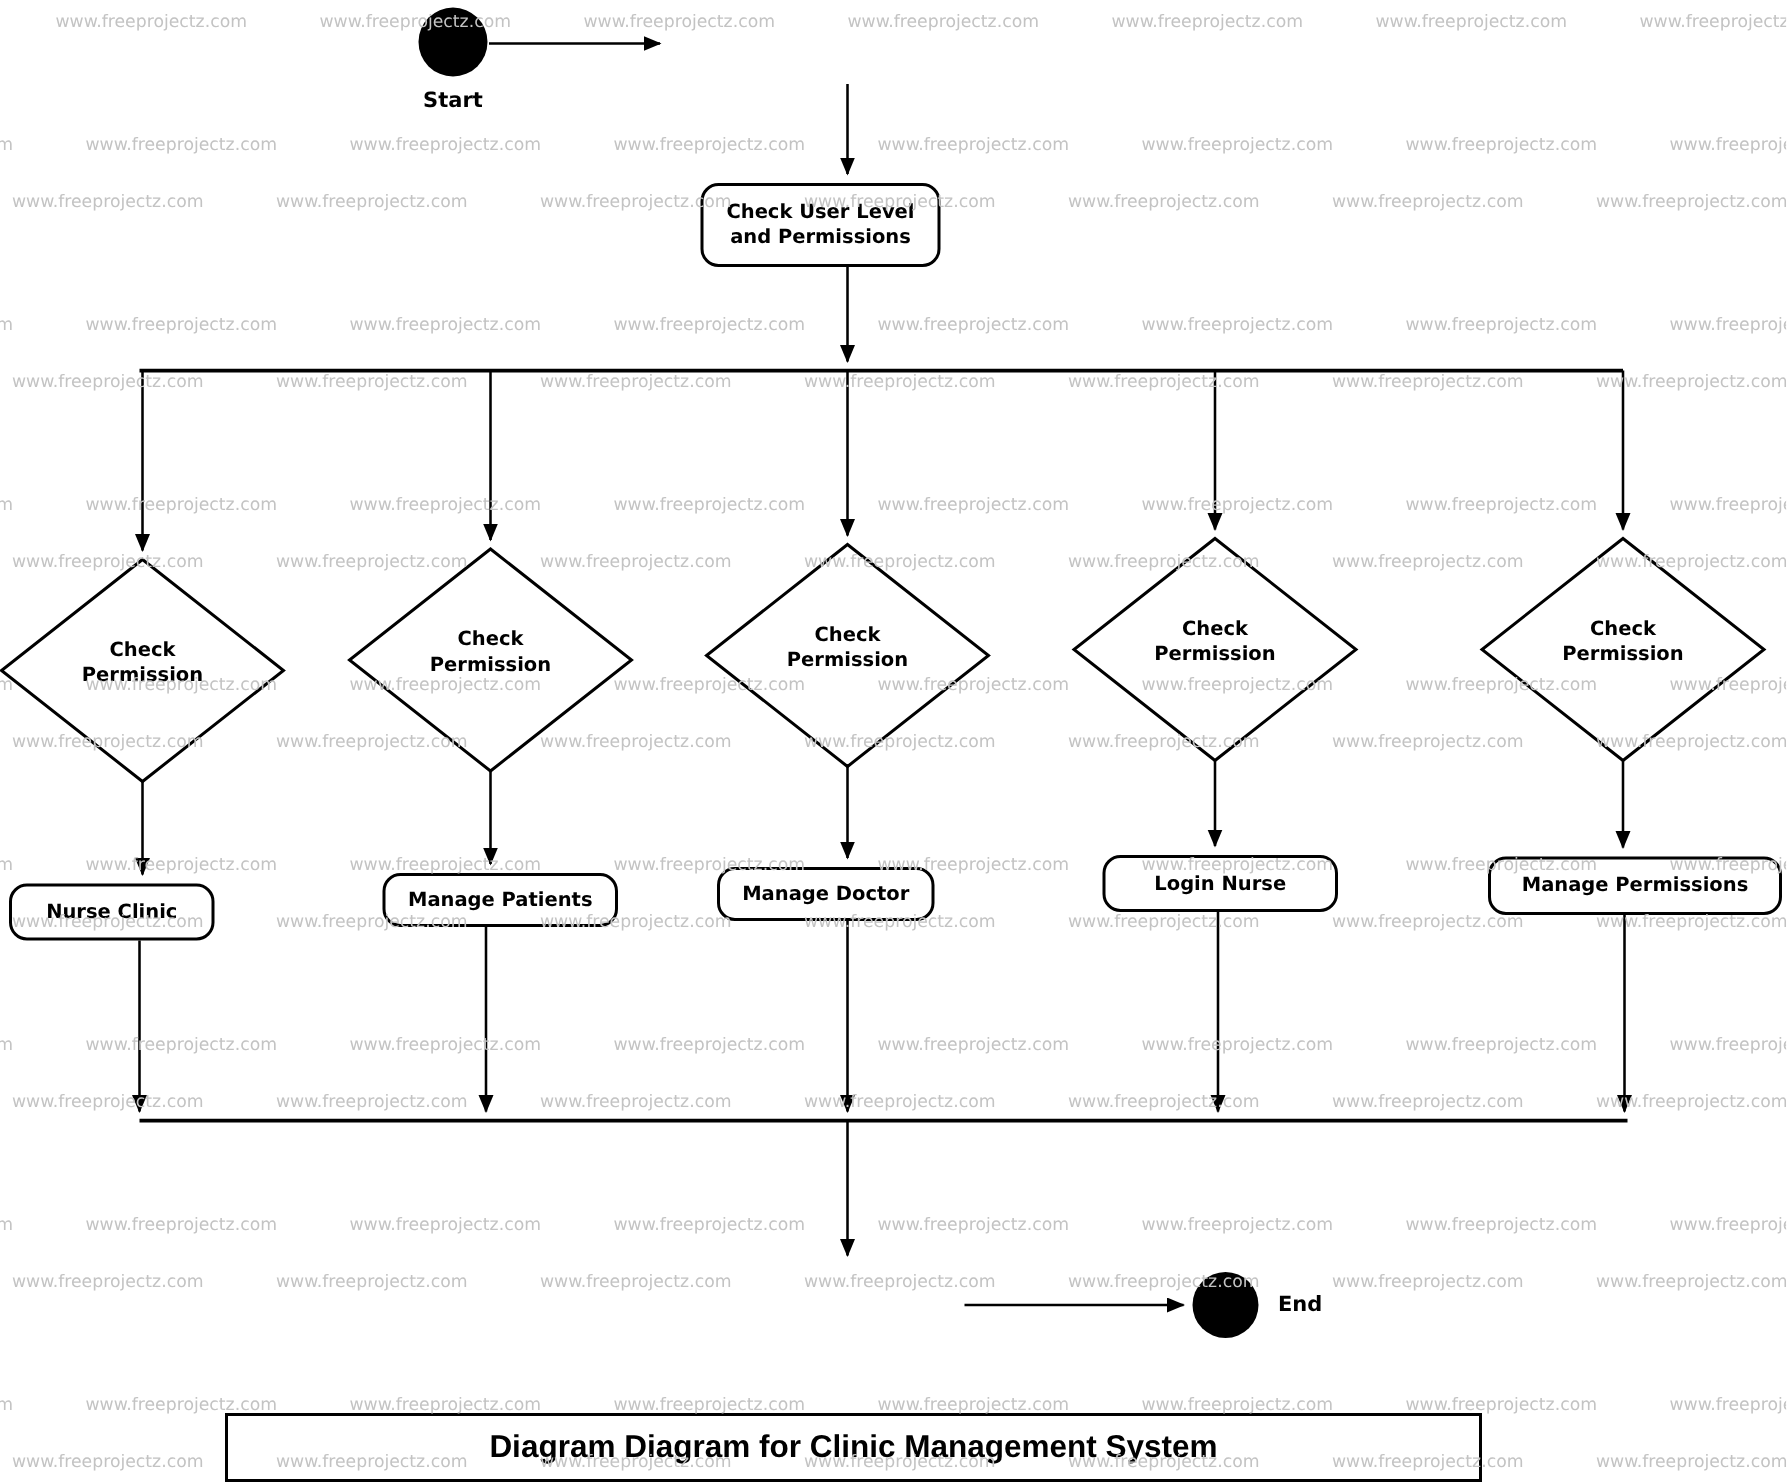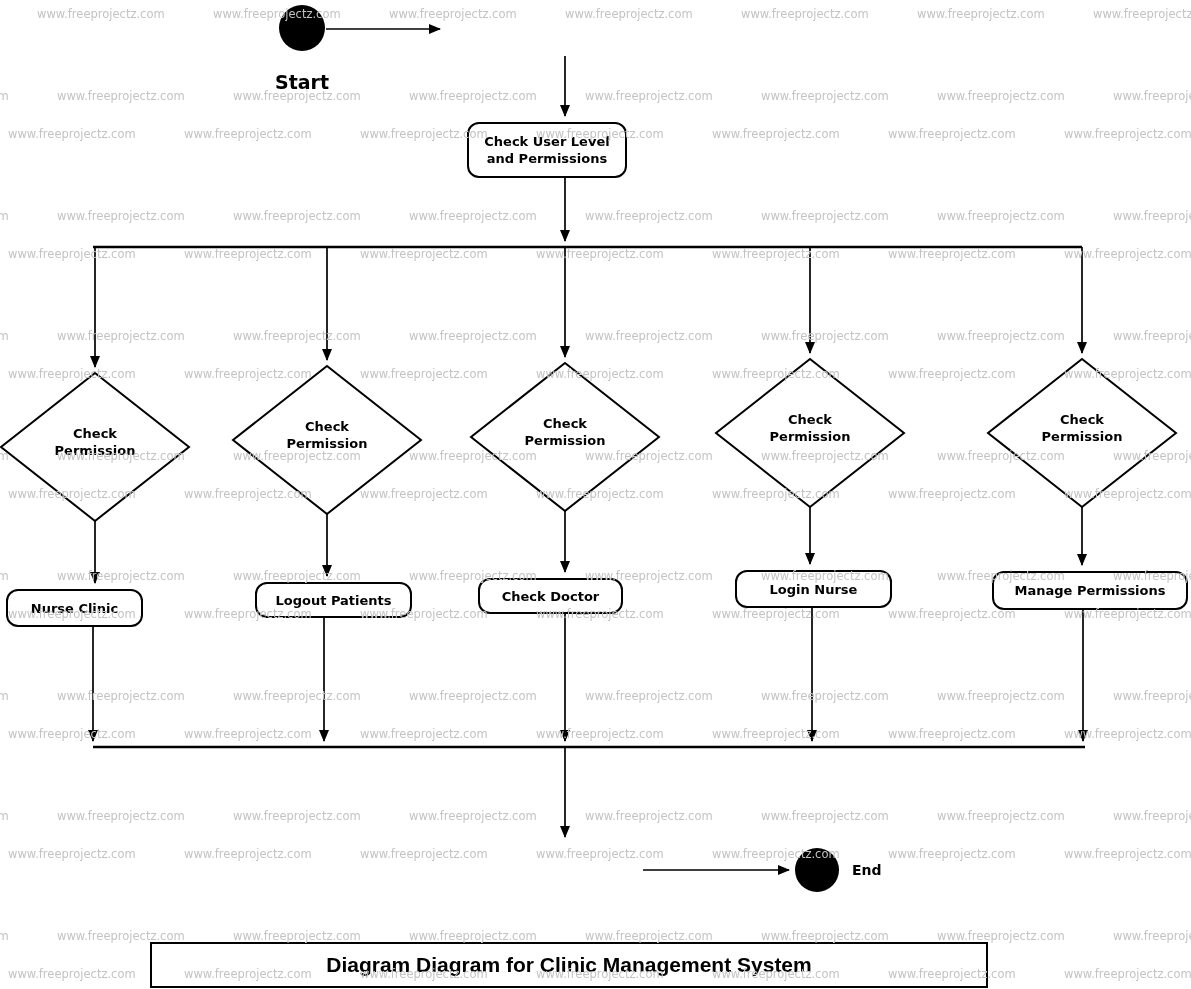--- a/index.html
+++ b/index.html
@@ -103,33 +103,33 @@
 
       <line x1="565" y1="747" x2="565" y2="837" marker-end="url(#arrow)"></line>
       <line x1="643" y1="870" x2="789" y2="870" marker-end="url(#arrow)"></line>
     </g>
   </svg>
 
 
   <div class="node" style="left:467px;top:122px;width:160px;height:56px;">Check User Level and Permissions</div>
 
   <div class="node" style="left:6px;top:589px;width:137px;height:38px;white-space:nowrap;">Nurse Clinic</div>
-  <div class="node" style="left:255px;top:582px;width:157px;height:36px;white-space:nowrap;">Logout Patients</div>
-  <div class="node" style="left:478px;top:578px;width:145px;height:36px;white-space:nowrap;">Check Doctor</div>
+  <div class="node" style="left:255px;top:582px;width:157px;height:36px;white-space:nowrap;">Manage Patients</div>
+  <div class="node" style="left:478px;top:578px;width:145px;height:36px;white-space:nowrap;">Manage Doctor</div>
   <div class="node" style="left:735px;top:570px;width:157px;height:38px;white-space:nowrap;">Login Nurse</div>
   <div class="node" style="left:992px;top:571px;width:196px;height:39px;white-space:nowrap;">Manage Permissions</div>
 
 
   <div class="diamond-label" style="left:40px;top:425px;">Check Permission</div>
   <div class="diamond-label" style="left:272px;top:418px;">Check Permission</div>
   <div class="diamond-label" style="left:510px;top:415px;">Check Permission</div>
   <div class="diamond-label" style="left:755px;top:411px;">Check Permission</div>
   <div class="diamond-label" style="left:1027px;top:411px;">Check Permission</div>
 
-  <div class="label" style="left:269px;top:74px;width:66px;font-size:19px;">Start</div>
+  <div class="label" style="left:269px;top:59px;width:66px;font-size:14px;">Start</div>
   <div class="label" style="left:852px;top:862px;width:60px;text-align:left;font-size:14px;">End</div>
 
   <div class="title-box" style="left:150px;top:942px;width:838px;height:46px;">Diagram Diagram for Clinic Management System</div>
 
   <div class="watermark-layer">
       <span style="left: 37px; top: 7px; color: rgb(195, 195, 195);">www.freeprojectz.com</span>
       <span style="left: 213px; top: 7px; color: rgb(195, 195, 195);">www.freeprojectz.com</span>
       <span style="left: 389px; top: 7px; color: rgb(195, 195, 195);">www.freeprojectz.com</span>
       <span style="left: 565px; top: 7px; color: rgb(195, 195, 195);">www.freeprojectz.com</span>
       <span style="left: 741px; top: 7px; color: rgb(195, 195, 195);">www.freeprojectz.com</span>

